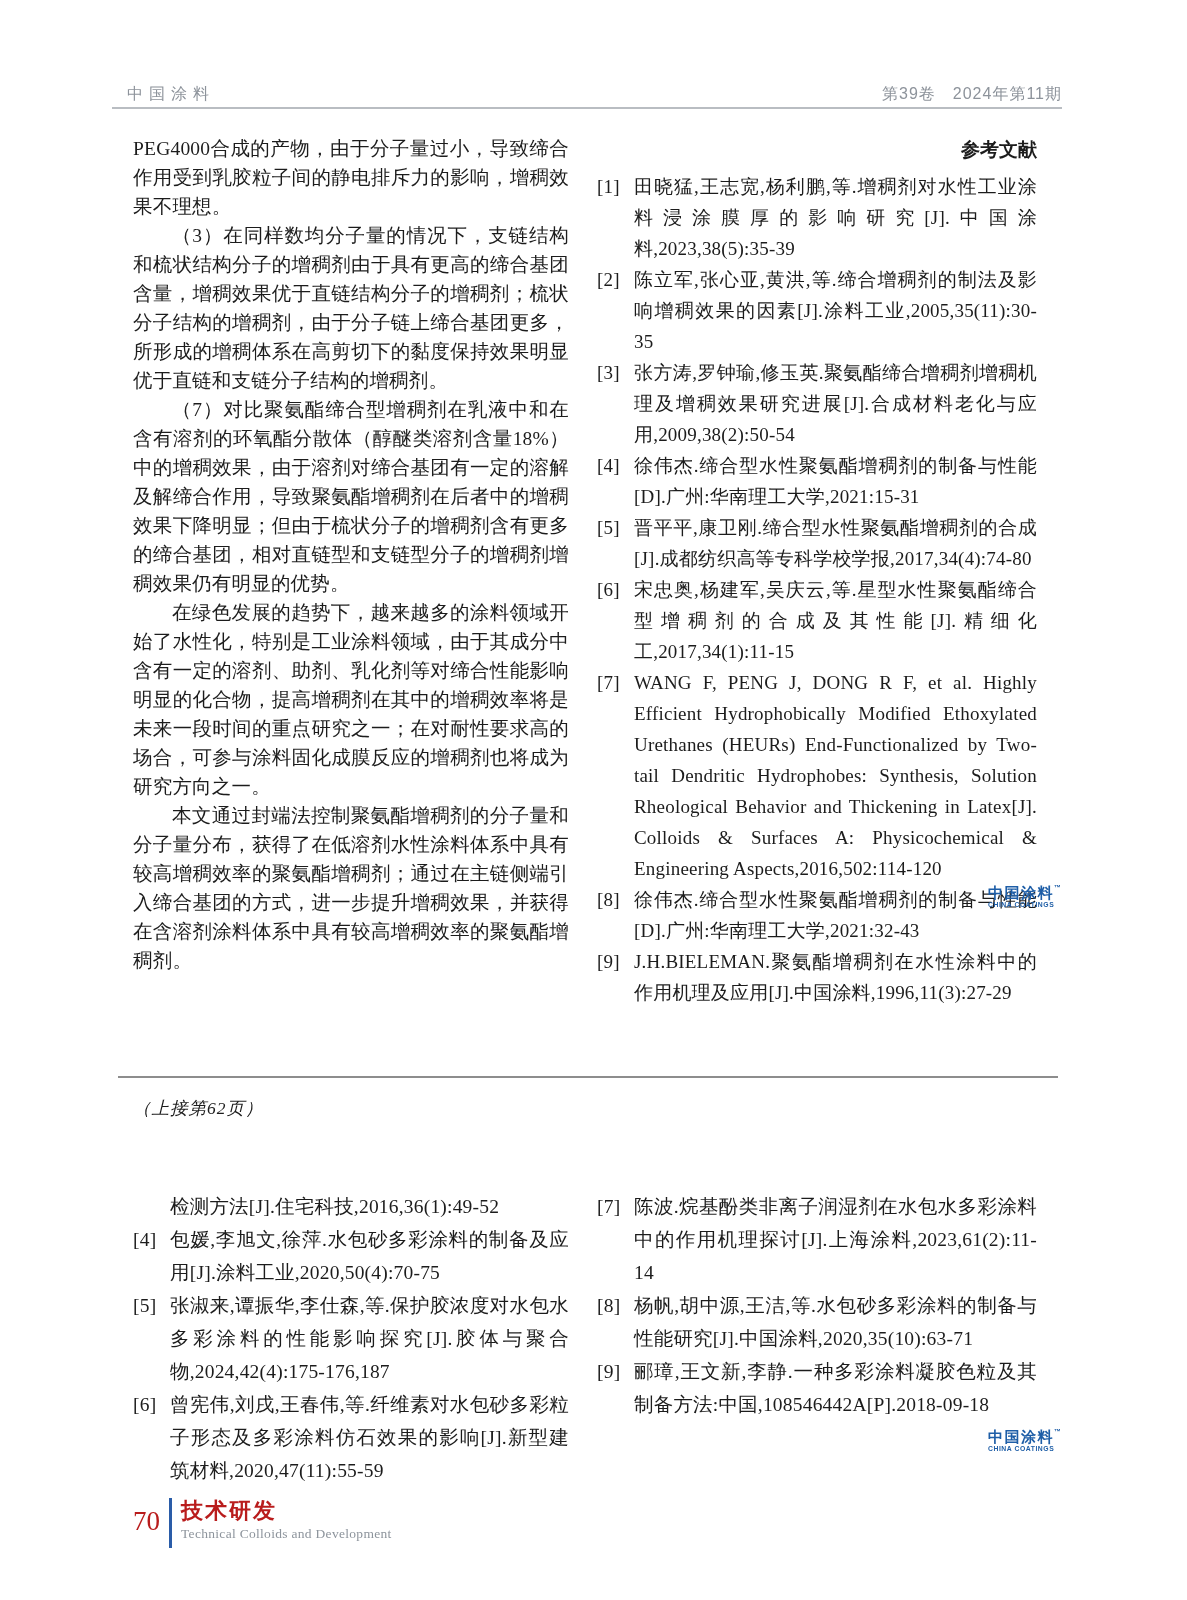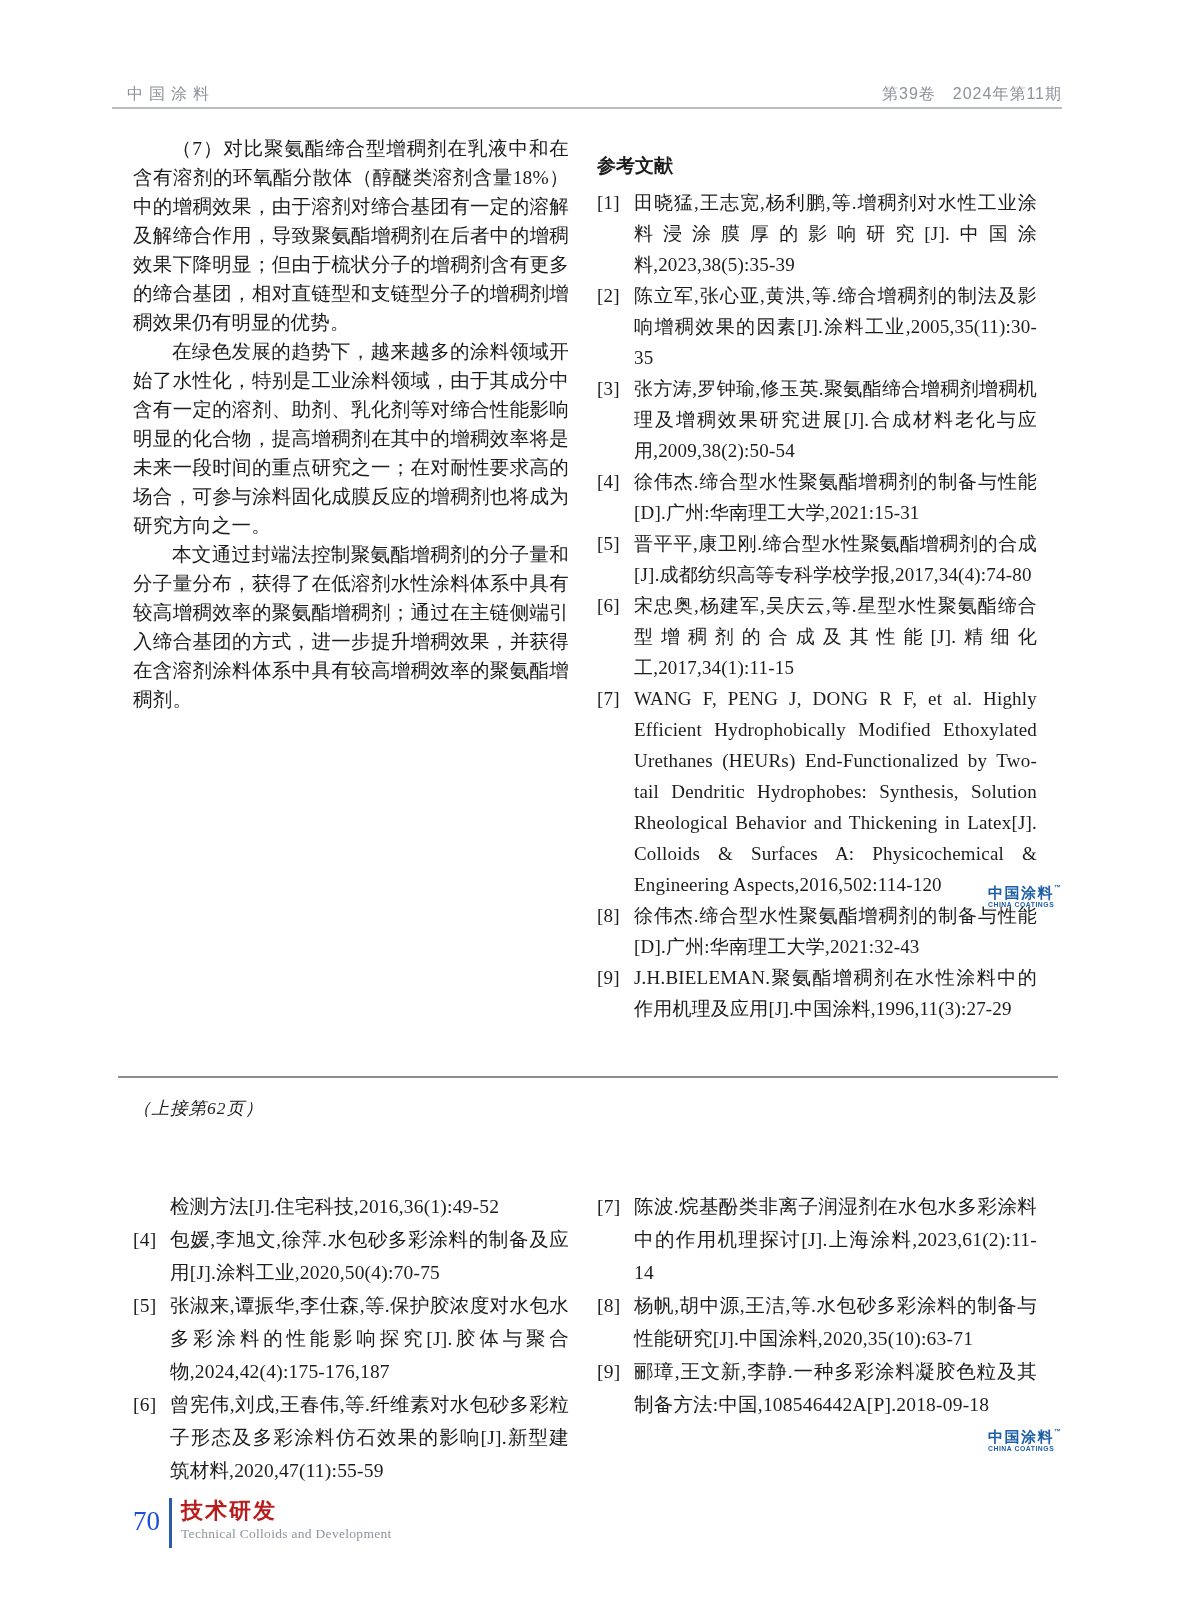--- a/index.html
+++ b/index.html
@@ -14,21 +14,21 @@
   .hdr .jname{letter-spacing:6px;}
   .hdr .issue{letter-spacing:1px;}
   .hdr-rule{position:absolute;left:112px;top:107px;width:950px;height:2px;background:#b9bdc2;}
 
   
   .col-left{position:absolute;left:133px;top:134px;width:436px;}
   .col-right{position:absolute;left:597px;top:134px;width:440px;}
   .para{margin:0;font-size:19.5px;line-height:29px;text-align:justify;letter-spacing:0.2px;}
   .para.indent{text-indent:2em;}
 
-  .ref-title{margin:16px 0 6px 0;text-align:left;font-weight:bold;font-size:19px;line-height:31px;}
+  .ref-title{margin:0 0 6px 0;text-align:right;font-weight:bold;font-size:19px;line-height:31px;}
   .ref{position:relative;padding-left:37px;font-size:19px;line-height:31px;
        text-align:justify;letter-spacing:0.2px;}
   .ref .no{position:absolute;left:0;top:0;}
 
   
   .logo{position:absolute;width:80px;color:#1e5ea7;
         font-family:"Liberation Sans","DejaVu Sans",sans-serif;line-height:1.15;}
   .logo .zh{font-size:15px;font-weight:bold;letter-spacing:1.5px;white-space:nowrap;}
   .logo .tm{font-size:7px;vertical-align:top;letter-spacing:0;}
   .logo .en{font-size:6.8px;font-weight:bold;letter-spacing:0.55px;white-space:nowrap;}
@@ -40,39 +40,41 @@
   .cont-note{position:absolute;left:133px;top:1096px;font-size:17.5px;font-style:italic;
              letter-spacing:1px;color:#1c1c1c;}
 
   
   .low-left{position:absolute;left:133px;top:1190px;width:436px;}
   .low-right{position:absolute;left:597px;top:1190px;width:440px;}
   .low-left .ref,.low-right .ref{line-height:33px;font-size:19.5px;}
 
   
   .footer{position:absolute;left:133px;top:1498px;display:flex;align-items:flex-start;}
-  .page-num{font-size:27px;color:#1d4ed8;line-height:46px;margin-right:9px;
+  .page-num{font-size:27px;color:#b91c1c;line-height:46px;margin-right:9px;
             font-family:"Liberation Serif","DejaVu Serif",serif;}
   .foot-bar{width:3px;height:50px;background:#2a5ca8;margin-right:9px;}
   .foot-txt .zh{font-family:"Liberation Sans","DejaVu Sans",sans-serif;font-weight:bold;
                 font-size:22px;color:#b91c1c;letter-spacing:2px;line-height:26px;}
   .foot-txt .en{font-size:13.5px;color:#8d949c;letter-spacing:0.3px;line-height:20px;}
 </style>
 </head>
 <body>
 
 <div class="page">
 
   <div class="hdr">
     <span class="jname">中国涂料</span>
     <span class="issue">第39卷　2024年第11期</span>
   </div>
   <div class="hdr-rule"></div>
 
   <div class="col-left">
+    <p class="para">PEG4000合成的产物，由于分子量过小，导致缔合作用受到乳胶粒子间的静电排斥力的影响，增稠效果不理想。</p>
+    <p class="para indent">（3）在同样数均分子量的情况下，支链结构和梳状结构分子的增稠剂由于具有更高的缔合基团含量，增稠效果优于直链结构分子的增稠剂；梳状分子结构的增稠剂，由于分子链上缔合基团更多，所形成的增稠体系在高剪切下的黏度保持效果明显优于直链和支链分子结构的增稠剂。</p>
     <p class="para indent">（7）对比聚氨酯缔合型增稠剂在乳液中和在含有溶剂的环氧酯分散体（醇醚类溶剂含量18%）中的增稠效果，由于溶剂对缔合基团有一定的溶解及解缔合作用，导致聚氨酯增稠剂在后者中的增稠效果下降明显；但由于梳状分子的增稠剂含有更多的缔合基团，相对直链型和支链型分子的增稠剂增稠效果仍有明显的优势。</p>
     <p class="para indent">在绿色发展的趋势下，越来越多的涂料领域开始了水性化，特别是工业涂料领域，由于其成分中含有一定的溶剂、助剂、乳化剂等对缔合性能影响明显的化合物，提高增稠剂在其中的增稠效率将是未来一段时间的重点研究之一；在对耐性要求高的场合，可参与涂料固化成膜反应的增稠剂也将成为研究方向之一。</p>
     <p class="para indent">本文通过封端法控制聚氨酯增稠剂的分子量和分子量分布，获得了在低溶剂水性涂料体系中具有较高增稠效率的聚氨酯增稠剂；通过在主链侧端引入缔合基团的方式，进一步提升增稠效果，并获得在含溶剂涂料体系中具有较高增稠效率的聚氨酯增稠剂。</p>
   </div>
 
   <div class="col-right">
     <p class="ref-title">参考文献</p>
     <div class="ref">
       <span class="no">[1]</span>
       <span>田晓猛,王志宽,杨利鹏,等.增稠剂对水性工业涂料浸涂膜厚的影响研究[J].中国涂料,2023,38(5):35-39</span>

